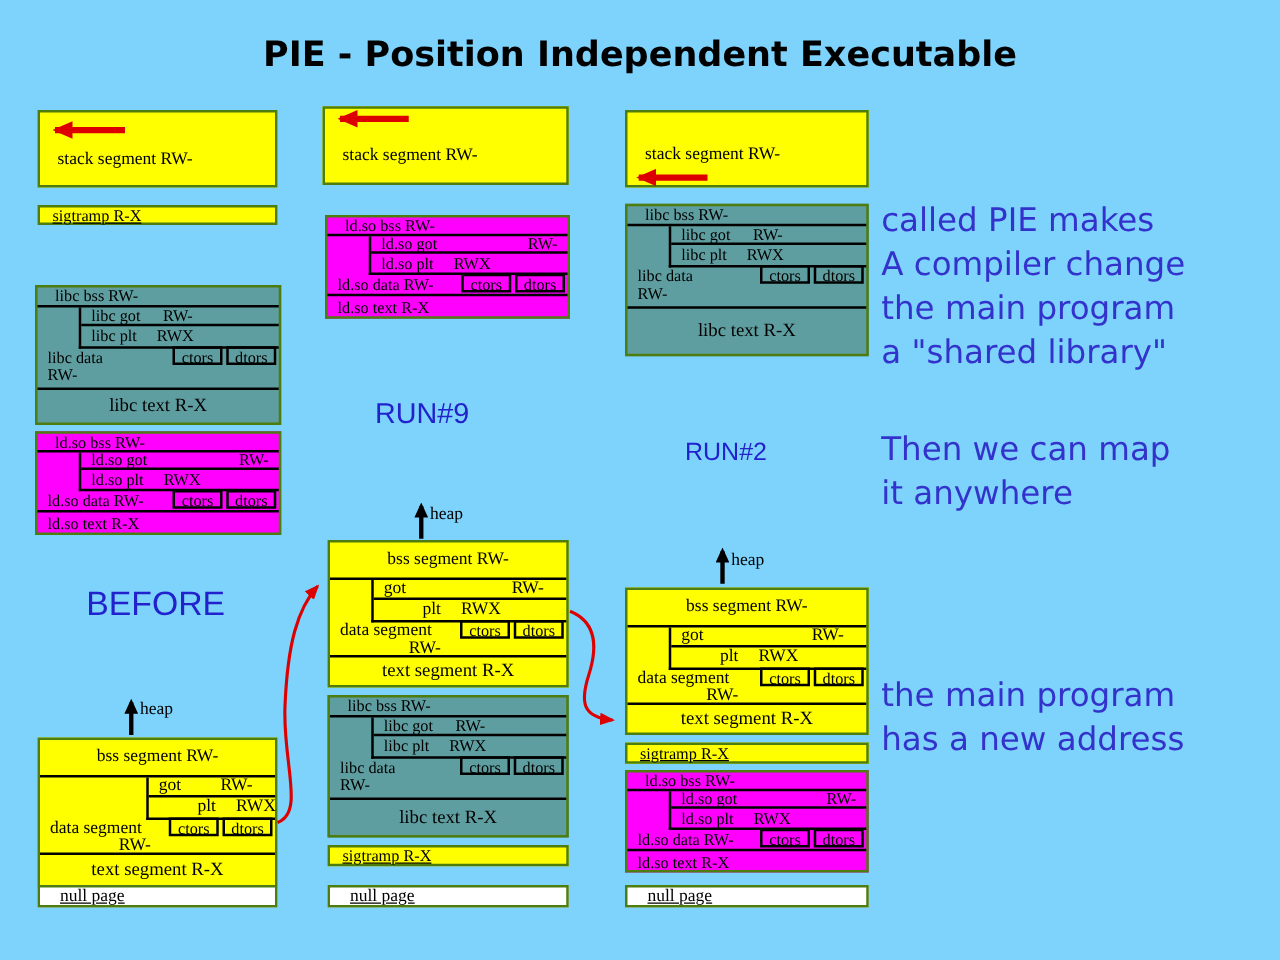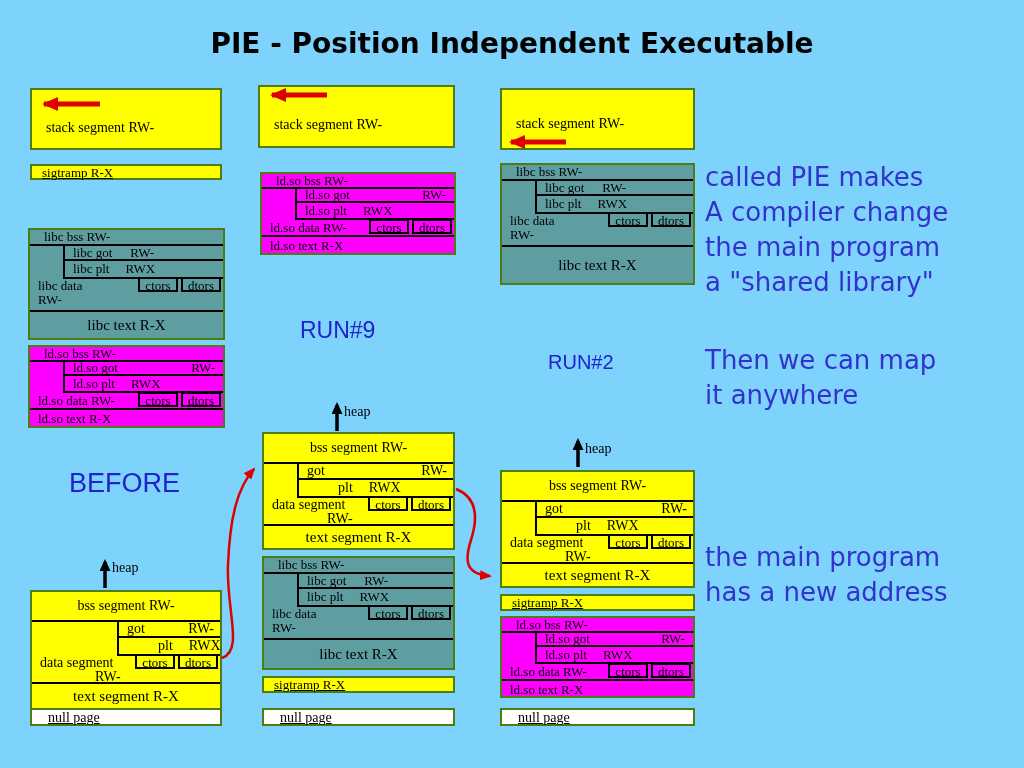--- a/index.html
+++ b/index.html
@@ -42,21 +42,21 @@
   
   .v-ldso .m-bss{height:15px;}
   .v-ldso .m-got{height:14px;justify-content:space-between;padding-right:8px;}
   .v-ldso .m-plt{height:15px;}
   .v-ldso .m-data{height:15px;align-items:center;display:flex;}
   .v-ldso .m-cd{top:-1px;}
   .v-ldso .m-text{padding-left:8px;align-items:flex-start;padding-top:1px;}
   
   .v-main{font-size:14px;}
   .v-main .m-bss{height:30px;justify-content:center;padding-left:0;}
-  .v-main .m-got{height:16px;justify-content:space-between;padding-right:6px;text-align:right;}
+  .v-main .m-got{height:16px;justify-content:space-between;padding-right:18px;text-align:right;}
   .v-main .m-plt{height:16px;margin-left:31px;}
   .v-main .m-data{height:26px;}
   .v-main .m-datalines .l2{padding-left:55px;}
   .v-main .m-text{justify-content:center;font-size:15px;}
   
   .heading{font-family:"Liberation Sans",sans-serif;color:#2222cc;}
   .before{left:57px;top:468px;font-size:27px;margin-left:12px;}
   .run1{left:300px;top:317px;font-size:23px;}
   .run2{left:548px;top:351px;font-size:20px;}
   .heaplabel{font-size:14px;font-family:"Liberation Serif",serif;}

